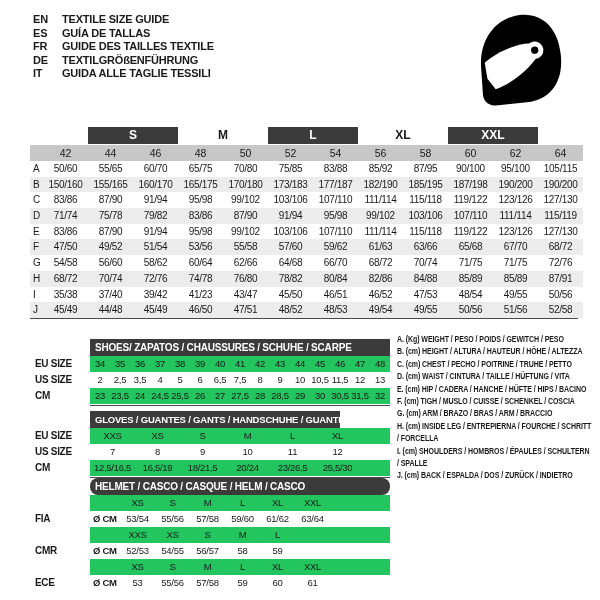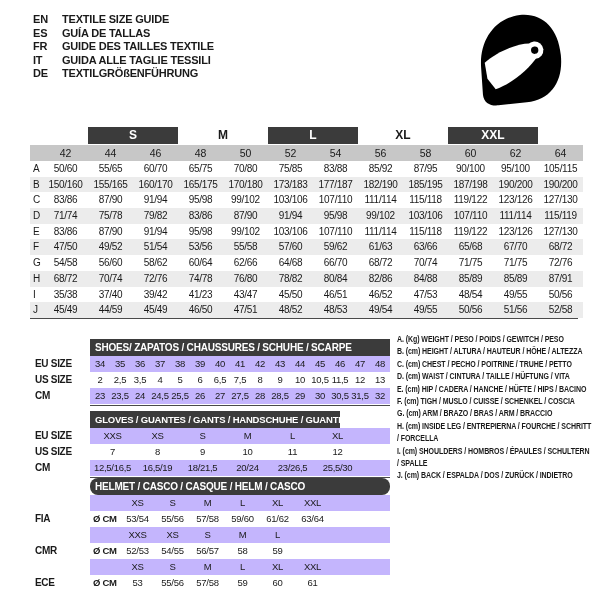--- a/index.html
+++ b/index.html
@@ -29,21 +29,21 @@
 
   .rule{position:absolute;height:1px;background:#4a4a4a;}
   .rule-main{left:30px;top:318px;width:548px;}
 
   
   .block{position:absolute;left:30px;}
   .bar{position:absolute;left:60px;top:0;height:17px;line-height:17px;background:#3b3b3b;color:#fff;
        font-weight:bold;font-size:10px;padding-left:5px;letter-spacing:-0.2px;white-space:nowrap;box-sizing:border-box;}
   .side-label{position:absolute;left:5px;height:16px;line-height:16px;font-size:10px;font-weight:bold;letter-spacing:-0.3px;}
   .drow{position:absolute;left:60px;width:300px;height:16px;line-height:16px;font-size:9.5px;letter-spacing:-0.3px;display:grid;}
-  .drow.gray{background:#c4b5fd;}
+  .drow.gray{background:#22c55e;}
   .grid-shoes{grid-template-columns:repeat(15,20px);}
   .grid-gloves{grid-template-columns:repeat(6,45px);}
   .grid-helmet{grid-template-columns:30px repeat(6,35px);}
   .hlabel{padding-left:3px;font-weight:bold;white-space:nowrap;}
 
   
   .legend{position:absolute;left:397px;top:333px;width:250px;transform:scaleX(0.78);transform-origin:top left;}
   .legend-item{font-size:9px;font-weight:bold;line-height:12.4px;letter-spacing:-0.1px;}
 </style>
 </head>
@@ -58,26 +58,26 @@
       </div>
     <div class="lang-row">
         <span class="lang-code">ES</span>
         <span>GUÍA DE TALLAS</span>
       </div>
     <div class="lang-row">
         <span class="lang-code">FR</span>
         <span>GUIDE DES TAILLES TEXTILE</span>
       </div>
     <div class="lang-row">
+        <span class="lang-code">DE</span>
+        <span>TEXTILGRÖßENFÜHRUNG</span>
+      </div>
+    <div class="lang-row">
         <span class="lang-code">IT</span>
         <span>GUIDA ALLE TAGLIE TESSILI</span>
-      </div>
-    <div class="lang-row">
-        <span class="lang-code">DE</span>
-        <span>TEXTILGRÖßENFÜHRUNG</span>
       </div>
   </div>
 
   <div class="helmet-icon">
     <svg width="102" height="102" viewBox="0 0 100 100">
       <g transform="rotate(-6 50 50)">
         <path d="M55 9 C29 10 13 31 12 56 L11 83 C11 91 17 95 25 95 L53 95 C78 95 91 77 91 52 C91 25 77 9 55 9 Z" fill="#000"></path>
         <path d="M16 52 C30 42 52 36 63 38 L69 50 C58 64 38 76 24 79 L17 68 Z" fill="#fff"></path>
         <circle cx="66" cy="45" r="8.5" fill="#fff"></circle>
         <circle cx="66" cy="45" r="3.6" fill="#000"></circle>
@@ -241,21 +241,21 @@
         <div class="cell">46/51</div>
         <div class="cell">46/52</div>
         <div class="cell">47/53</div>
         <div class="cell">48/54</div>
         <div class="cell">49/55</div>
         <div class="cell">50/56</div>
       </div>
     <div class="row13 trow alt">
         <div class="letter-cell">J</div>
         <div class="cell">45/49</div>
-        <div class="cell">44/59</div>
+        <div class="cell">44/48</div>
         <div class="cell">45/49</div>
         <div class="cell">46/50</div>
         <div class="cell">47/51</div>
         <div class="cell">48/52</div>
         <div class="cell">48/53</div>
         <div class="cell">49/54</div>
         <div class="cell">49/55</div>
         <div class="cell">50/56</div>
         <div class="cell">51/56</div>
         <div class="cell">52/58</div>

